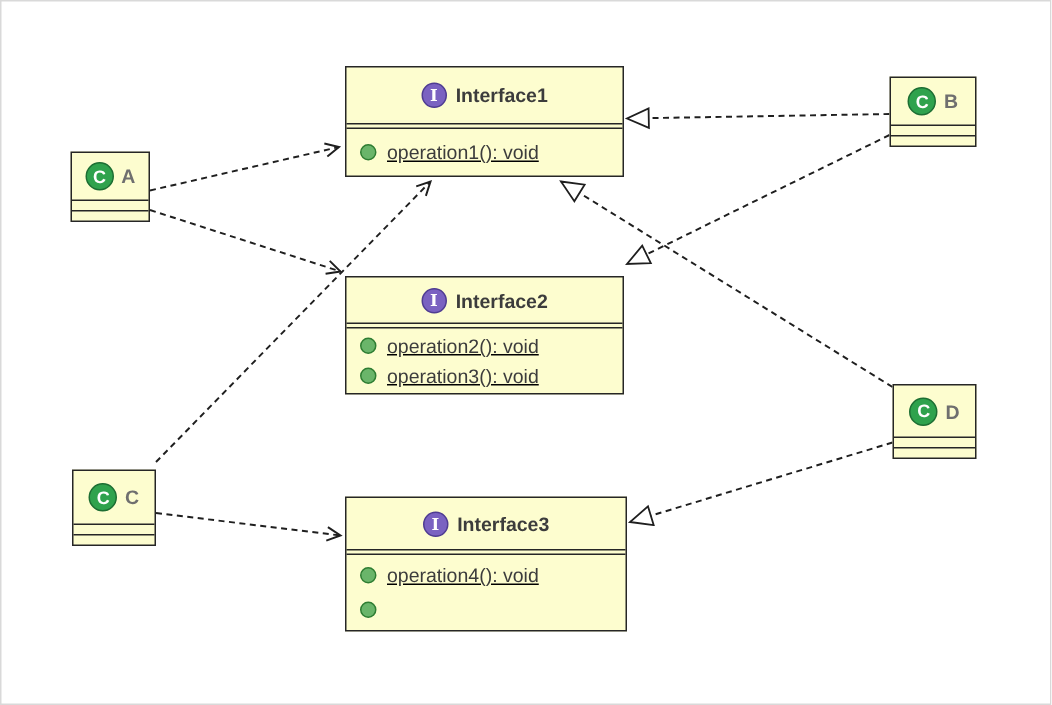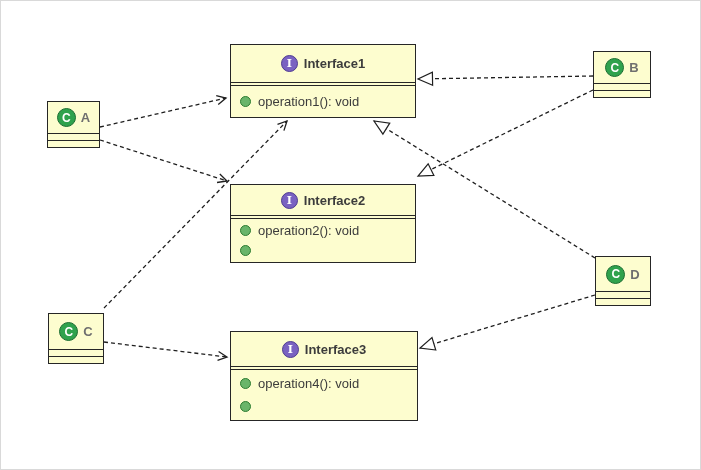--- a/index.html
+++ b/index.html
@@ -15,21 +15,21 @@
     box-sizing:border-box;display:flex;flex-direction:column;
   }
   
   .ntitle{display:flex;align-items:center;justify-content:center;gap:6px;
     font-weight:bold;font-size:13px;color:#3c3c3c;}
   .iicon{width:15px;height:15px;border-radius:50%;background:#7a62c1;border:1px solid #4f3c92;
     color:#ffffff;font-family:"DejaVu Serif",serif;font-weight:bold;font-size:11px;line-height:15px;
     display:flex;align-items:center;justify-content:center;flex:0 0 auto;}
   .sep{height:2px;border-top:1.2px solid #262626;border-bottom:1.2px solid #262626;}
   .ops{flex:1;display:flex;flex-direction:column;padding:2px 0;}
-  .op{flex:1;display:flex;align-items:center;gap:7px;padding-left:9px;}
+  .op{flex:1;display:flex;align-items:center;gap:7px;padding-left:9px;text-decoration:underline;}
   .oicon{width:9px;height:9px;border-radius:50%;background:#6ab56a;border:1px solid #2e7d32;flex:0 0 auto;}
   .oplabel{font-size:13px;color:#3c3c3c;white-space:nowrap;}
 
   
   .ctitle{flex:1;display:flex;align-items:center;justify-content:center;gap:5px;
     font-weight:bold;font-size:13px;color:#6f6f6f;}
   .cicon{width:17px;height:17px;border-radius:50%;background:#2fa24d;border:1px solid #1d6e33;
     color:#ffffff;font-weight:bold;font-size:12px;display:flex;align-items:center;justify-content:center;flex:0 0 auto;}
   .strip{height:6px;border-top:1.2px solid #262626;}
 
@@ -89,20 +89,21 @@
       <span>Interface2</span>
     </div>
     <div class="sep"></div>
     <div class="ops">
       <div class="op">
         <span class="oicon"></span>
         <span class="oplabel">operation2(): void</span>
       </div>
       <div class="op">
         <span class="oicon"></span>
+        <span class="oplabel">operation3(): void</span>
       </div>
     </div>
   </div>
 
   <div class="node" id="n-interface3">
     <div class="ntitle">
       <span class="iicon">I</span>
       <span>Interface3</span>
     </div>
     <div class="sep"></div>

